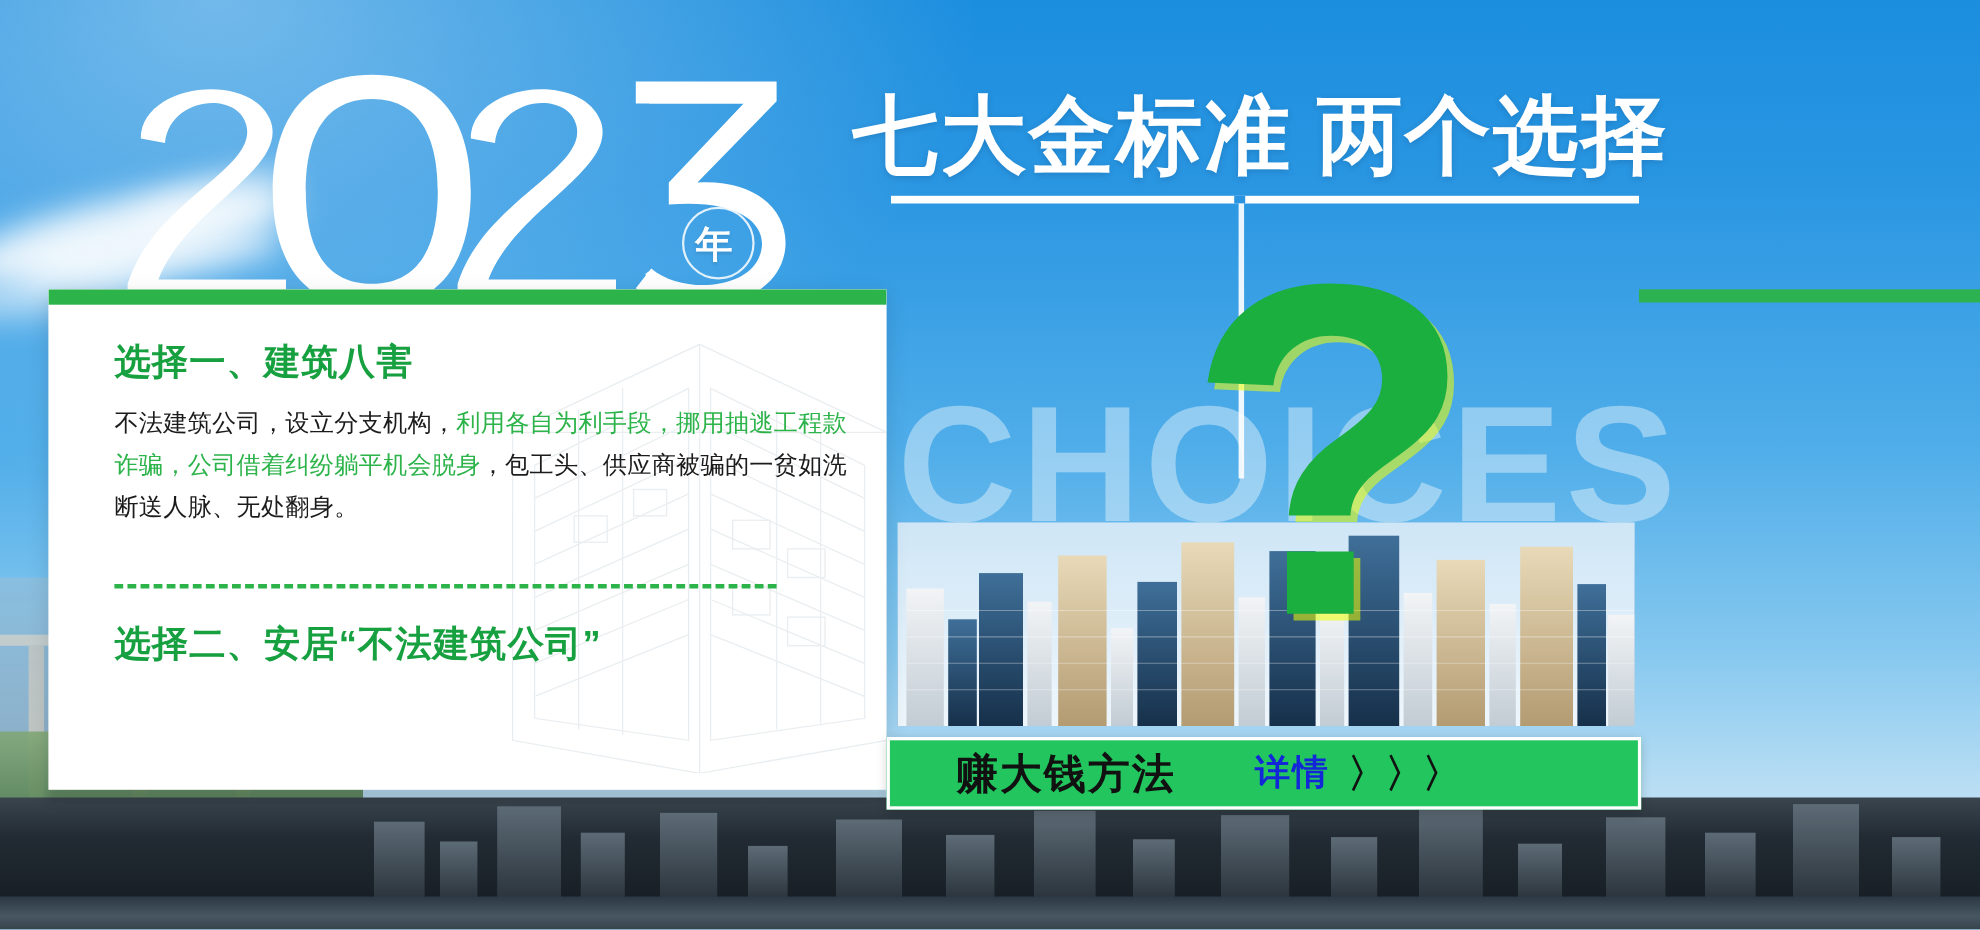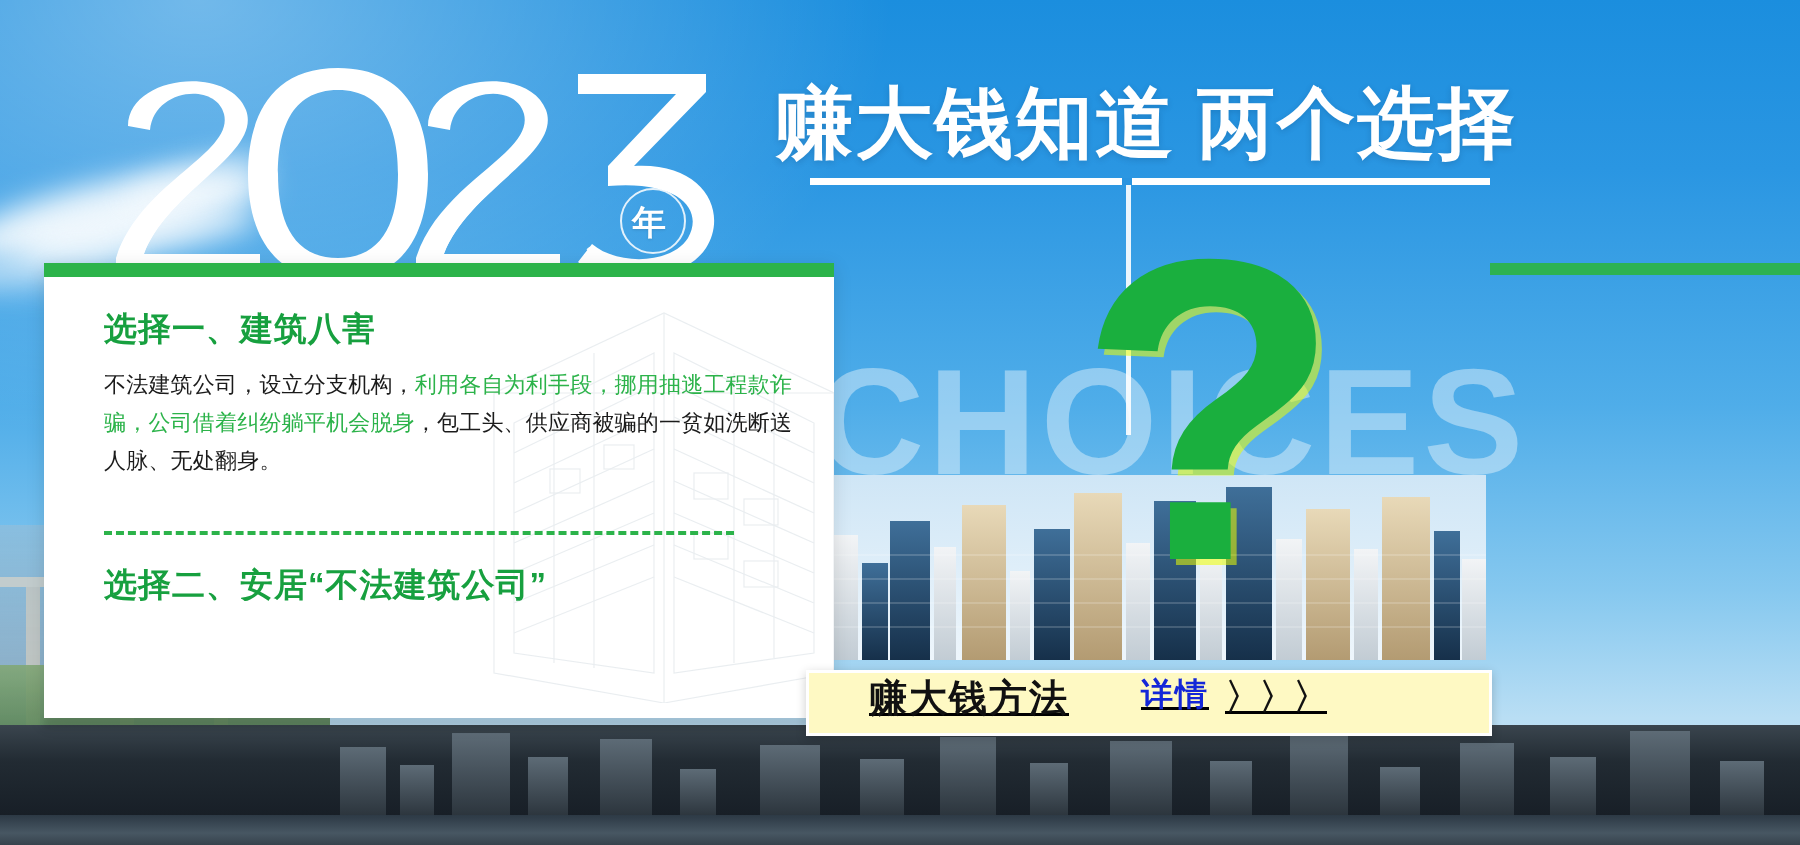--- a/index.html
+++ b/index.html
@@ -127,26 +127,25 @@
     position:absolute;left:6px;bottom:0;width:670px;height:185px;
     overflow:hidden;
     z-index:3;
     background:linear-gradient(180deg,#cfe3f2,#9cb9cf);
   }
 
   
   .cta{
     position:absolute;left:806px;top:670px;
     width:680px;height:60px;
-    background:#fef9c3;
+    background:#22c55e;
     border:3px solid #fff;
     box-shadow:0 3px 10px rgba(0,0,0,.20);
-    display:flex;align-items:flex-start;
+    display:flex;align-items:center;
     z-index:6;
-    text-decoration:underline;
   }
   .cta-main{
     margin-left:60px;
     font-size:38px;font-weight:700;color:#111;letter-spacing:2px;
   }
   .cta-more{
     margin-left:72px;
     font-size:32px;font-weight:700;color:#1427d8;letter-spacing:2px;
   }
   .cta-arrows{
@@ -155,21 +154,20 @@
   }
 
   
   .card{
     position:absolute;left:44px;top:263px;
     width:762px;height:455px;
     background:#ffffff;
     box-shadow:0 4px 18px rgba(0,0,0,.12);
     z-index:5;
     overflow:hidden;
-    padding-left:28px;
   }
   .card-top{
     position:absolute;left:0;top:0;width:100%;height:14px;background:#2cb34a;
   }
   .blueprint{
     position:absolute;right:-40px;top:10px;width:420px;height:430px;
     opacity:.30;pointer-events:none;
   }
   .blueprint svg{width:100%;height:100%;}
 
@@ -262,21 +260,21 @@
         <path d="M468 12 L596 12 L596 30 L524 104 C596 100, 618 152, 596 186 C572 222, 500 228, 468 200 L482 182 C508 204, 562 202, 578 176 C594 148, 570 118, 498 124 L498 104 L566 32 L468 32 Z"></path>
       </g>
     </svg>
   </div>
   <div class="year-suffix">
     <span class="circ"></span>
     <span>年</span>
   </div>
 
   <div class="headline">
-    <span>赚大钱知道</span><span class="gap"></span><span>两个选择</span>
+    <span>七大金标准</span><span class="gap"></span><span>两个选择</span>
   </div>
   <div class="headline-rule"></div>
   <div class="headline-rule-gap"></div>
 
   <div class="right-panel">
     <div class="vline"></div>
 
     <div class="watermark">
       <span class="l2">CHOICES</span>
     </div>

